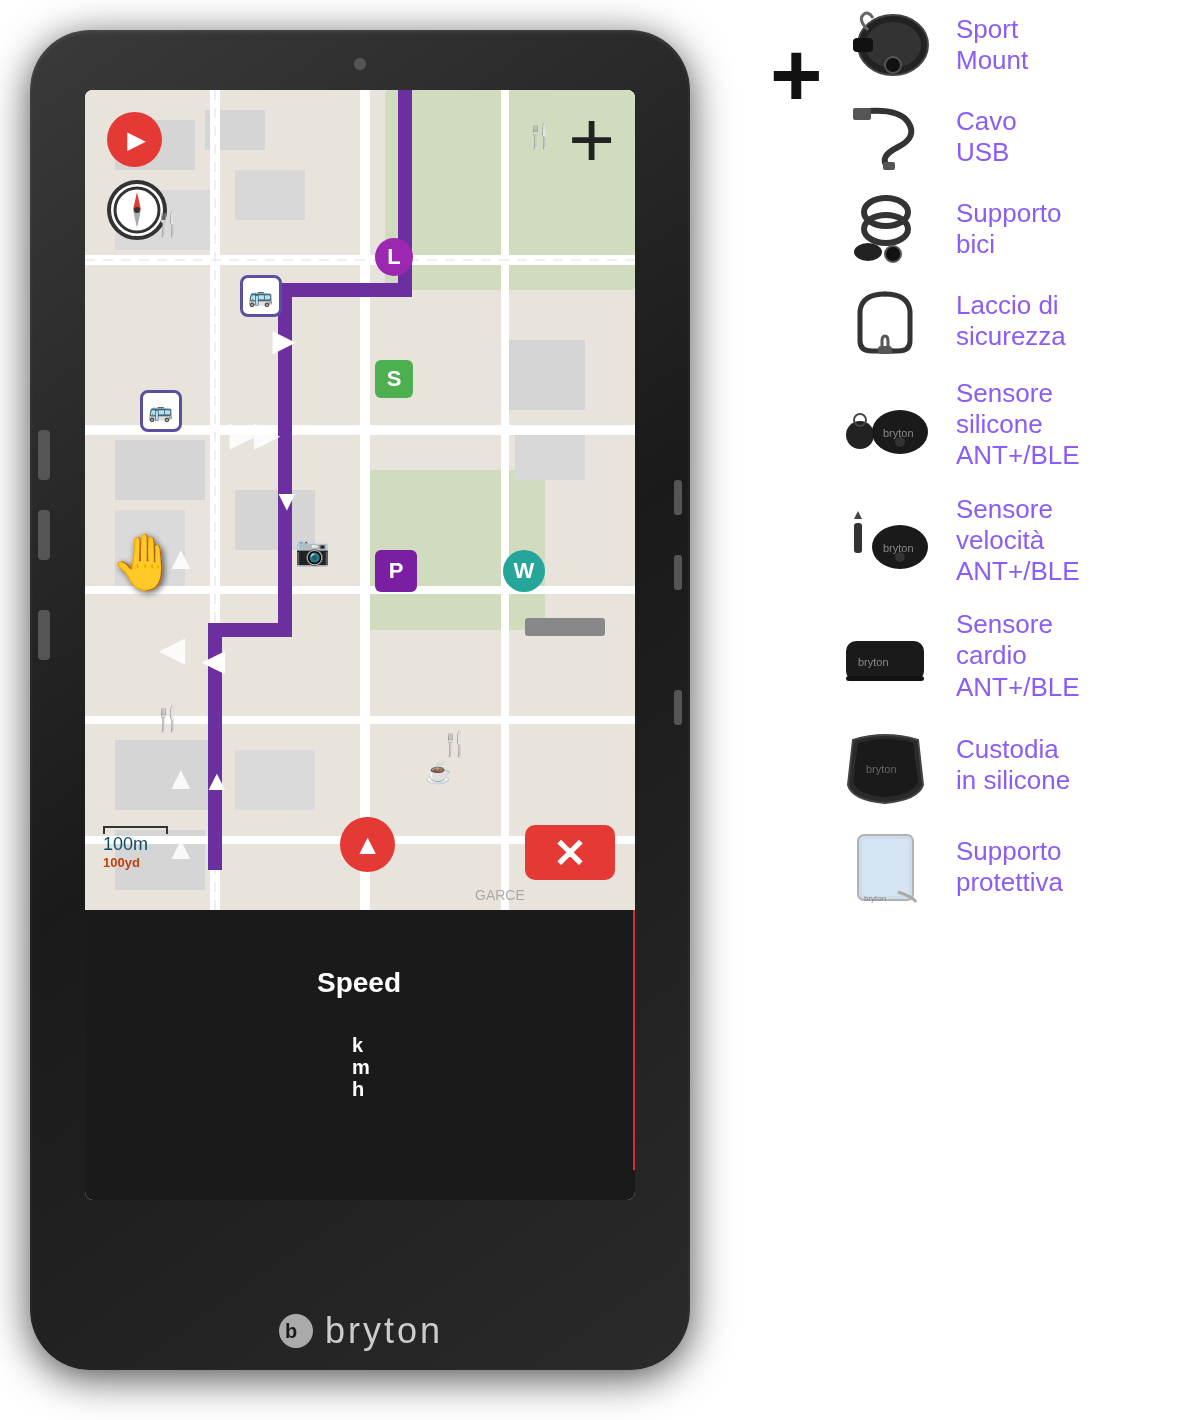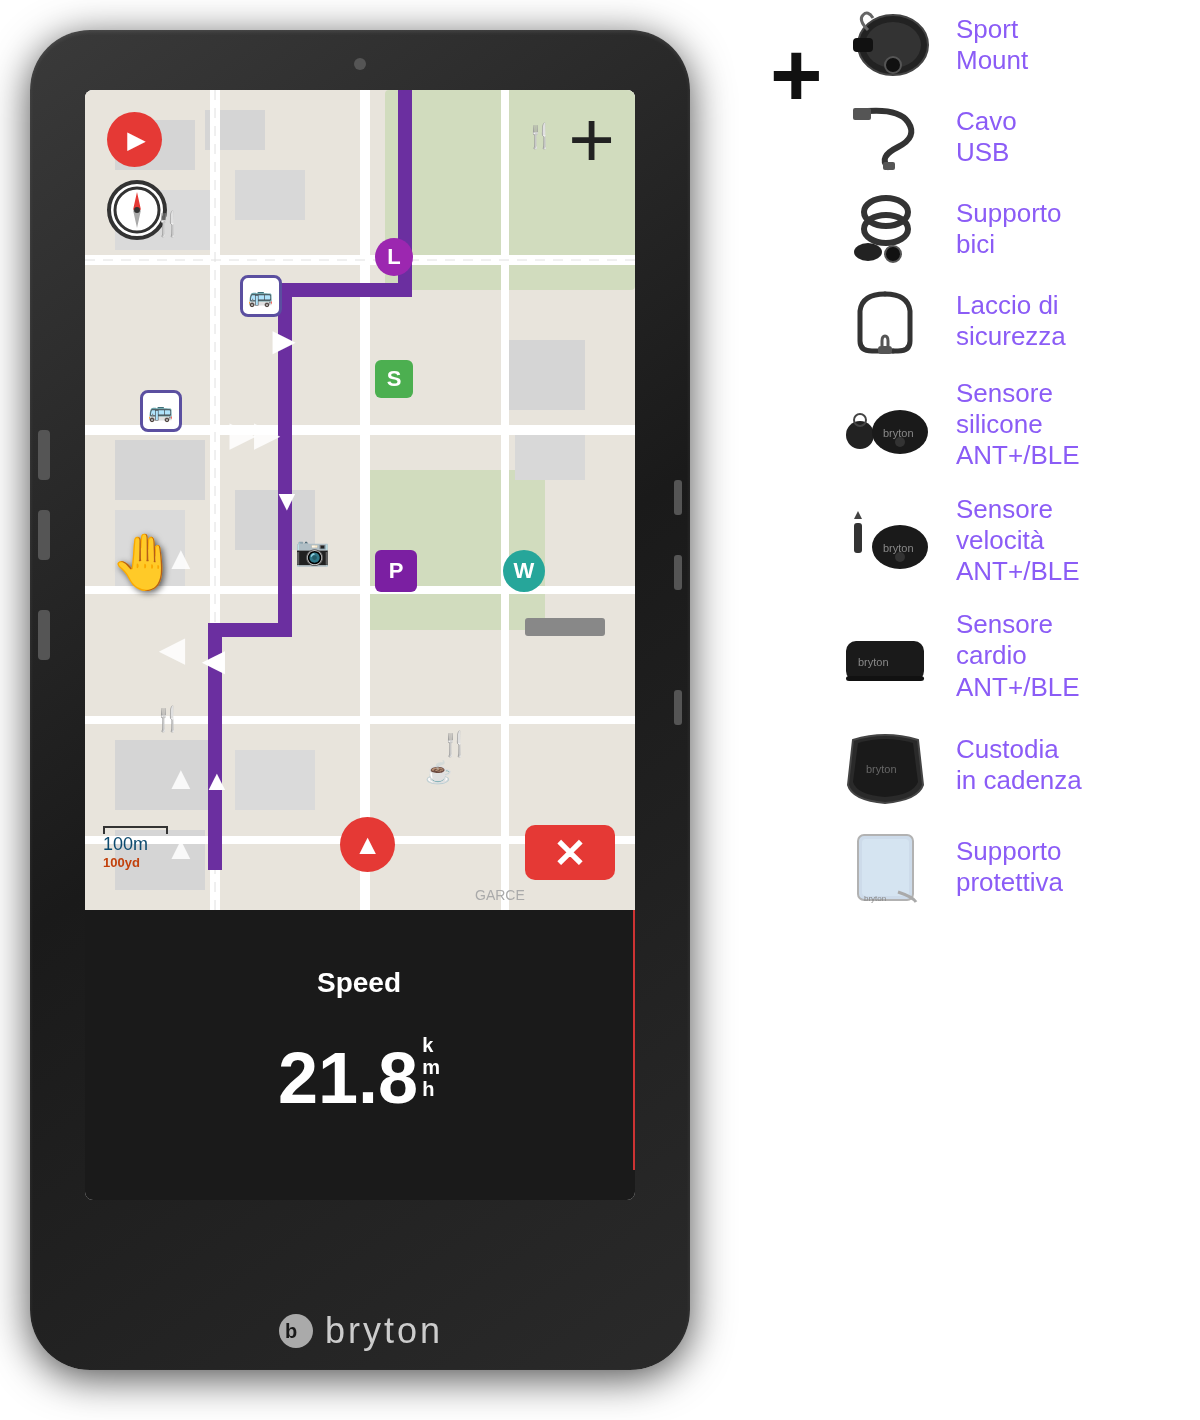--- a/index.html
+++ b/index.html
@@ -499,21 +499,20 @@
         <div style="position:absolute;top:450px;left:80px;color:rgba(255,255,255,0.85);font-size:32px;">▲</div>
         <div style="position:absolute;top:670px;left:80px;color:rgba(255,255,255,0.85);font-size:32px;">▲</div>
         <div style="position:absolute;top:740px;left:80px;color:rgba(255,255,255,0.85);font-size:32px;">▲</div>
       </div>
 
       <div class="stats-area">
         <div class="stats-row">
           <div class="stat-block">
             <div class="stat-label">Speed</div>
             <div class="stat-value-row">
-              <div class="stat-value">21.8</div>
               <div style="display:flex;flex-direction:column;margin-left:4px;margin-bottom:14px;color:white;font-size:20px;font-weight:bold;line-height:1.1;">
                 <span>k</span>
                 <span>m</span>
                 <span>h</span>
               </div>
             </div>
           </div>
         </div>
       </div>
 
@@ -662,21 +661,21 @@
     <div class="accessory-image">
       <svg width="95" height="80" viewBox="0 0 95 80">
 
         <path d="M 15,15 Q 47,5 80,15 L 85,60 Q 80,75 47,78 Q 14,75 10,60 Z" fill="#2a2a2a" stroke="#444" stroke-width="2"></path>
         <path d="M 20,18 Q 47,10 75,18 L 80,57 Q 75,70 47,72 Q 19,70 15,57 Z" fill="#1a1a1a"></path>
         <text x="28" y="48" fill="#666" font-size="11" font-family="Arial">bryton</text>
       </svg>
     </div>
     <div>
       <div class="accessory-label">Custodia</div>
-      <div class="accessory-label">in cadenza</div>
+      <div class="accessory-label">in silicone</div>
     </div>
   </div>
 
   <div class="accessory-row">
     <div class="accessory-image">
       <svg width="95" height="80" viewBox="0 0 95 80">
 
         <rect x="20" y="8" width="55" height="65" rx="6" fill="#c8d8e8" stroke="#aaa" stroke-width="2" opacity="0.9"></rect>
         <rect x="24" y="12" width="47" height="57" rx="4" fill="#d8e8f4" opacity="0.7"></rect>
 

